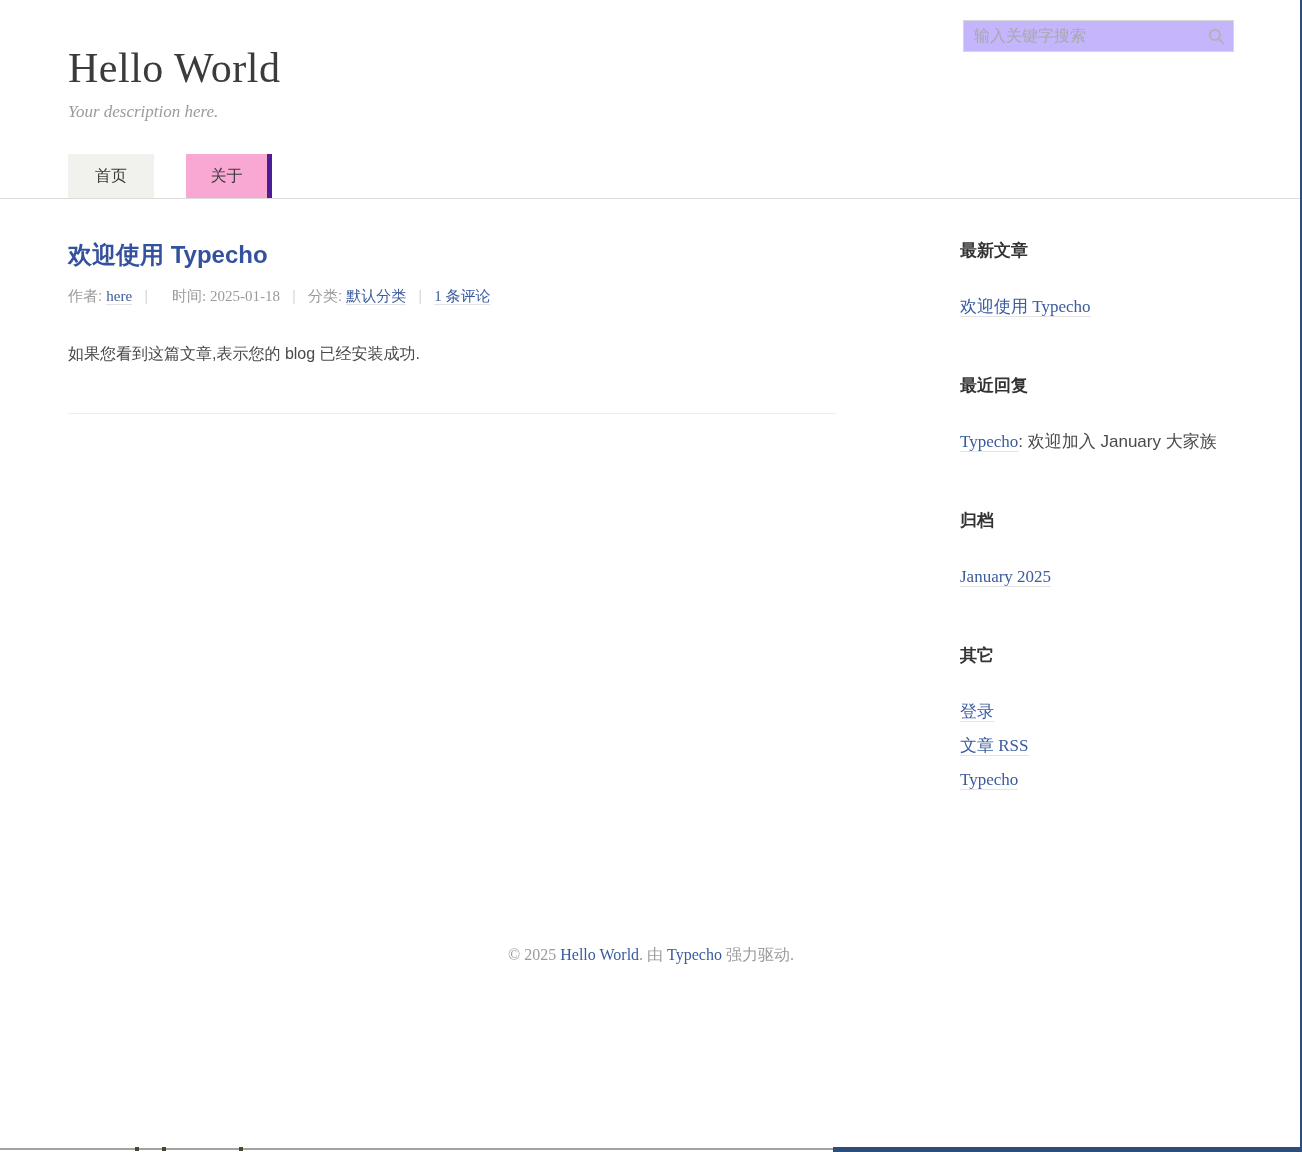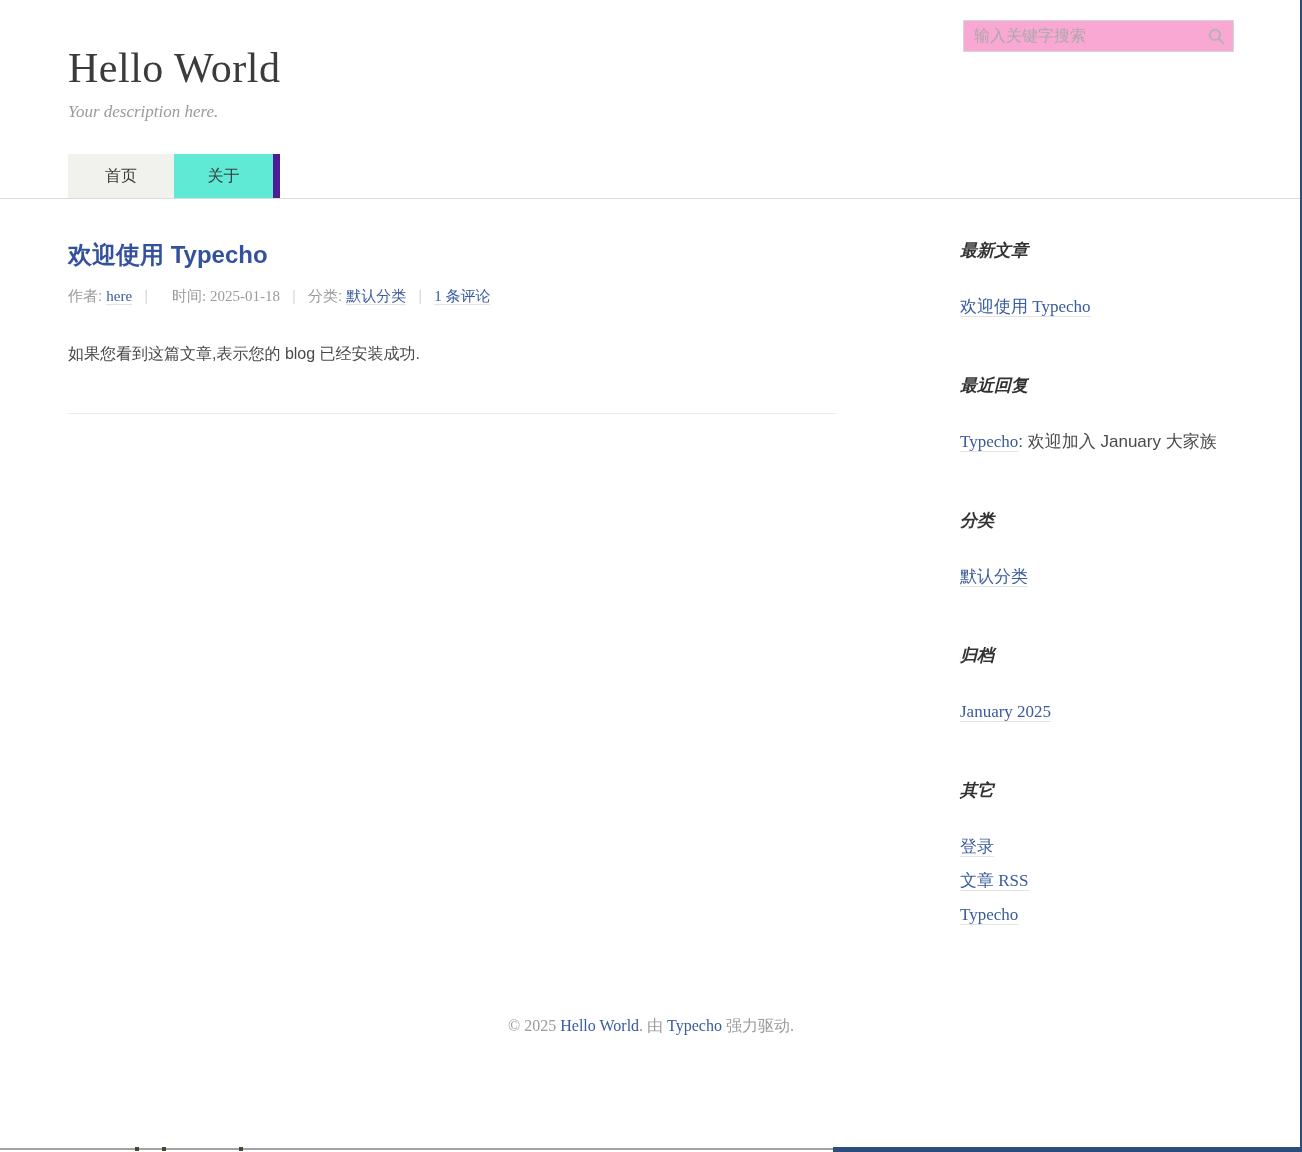--- a/index.html
+++ b/index.html
@@ -41,21 +41,21 @@
     font-style: italic;
     font-size: 17px;
     color: #9b9b9b;
   }
 
   .search-box {
     position: absolute;
     top: 20px; right: 0;
     width: 271px; height: 32px;
     border: 1px solid #d6d6d6;
-    background: #f9a8d4;
+    background: #c4b5fd;
     display: flex;
     align-items: center;
   }
   .search-input {
     flex: 1;
     border: none;
     outline: none;
     height: 100%;
     padding: 0 10px;
     font-family: "Liberation Sans", sans-serif;
@@ -66,30 +66,30 @@
   .search-input::placeholder { color: #a9a9a9; }
   .search-btn {
     width: 34px; height: 100%;
     border: none; background: transparent;
     display: flex; align-items: center; justify-content: center;
     cursor: pointer;
   }
 
   .nav-tabs { display: flex; margin-top: 32px; }
   .nav-tab {
-    width: 106px; height: 44px;
+    width: 86px; height: 44px;
     line-height: 44px;
     text-align: center;
     font-family: "Liberation Sans", sans-serif;
     font-size: 16px;
     color: #3a3a3a;
     cursor: pointer;
   }
   .nav-tab.active { background: #f1f1ee; }
-  .nav-tab.inactive { background: #5eead4; border-right: 7px solid #4c1d95; }
+  .nav-tab.inactive { background: #f9a8d4; border-right: 5px solid #4c1d95; margin-left: 32px; }
 
   
   .content {
     display: flex;
     justify-content: space-between;
     padding-top: 40px;
     min-height: 712px;
     align-items: flex-start;
   }
   .main-col { width: 768px; }
@@ -132,21 +132,20 @@
   }
 
   
   .side-section { margin-bottom: 50px; }
   .side-title {
     font-family: "Liberation Sans", sans-serif;
     font-size: 17px;
     font-weight: 700;
     color: #333333;
     margin-bottom: 28px;
-    font-style: italic;
   }
   .side-link-line { line-height: 34px; font-size: 17px; }
   .side-link-line .link { font-size: 17px; }
   .side-reply-text {
     font-family: "Liberation Sans", sans-serif;
     color: #4a4a4a;
     font-size: 17px;
   }
 
   
@@ -237,26 +236,20 @@
           </div>
         </section>
 
         <section class="side-section">
           <h3 class="side-title">最近回复</h3>
           <div class="side-link-line">
             <a class="link">Typecho</a><span class="side-reply-text">: 欢迎加入 January 大家族</span>
           </div>
         </section>
 
-        <section class="side-section">
-          <h3 class="side-title">分类</h3>
-          <div class="side-link-line">
-            <a class="link">默认分类</a>
-          </div>
-        </section>
 
         <section class="side-section">
           <h3 class="side-title">归档</h3>
           <div class="side-link-line">
             <a class="link">January 2025</a>
           </div>
         </section>
 
         <section class="side-section">
           <h3 class="side-title">其它</h3>

